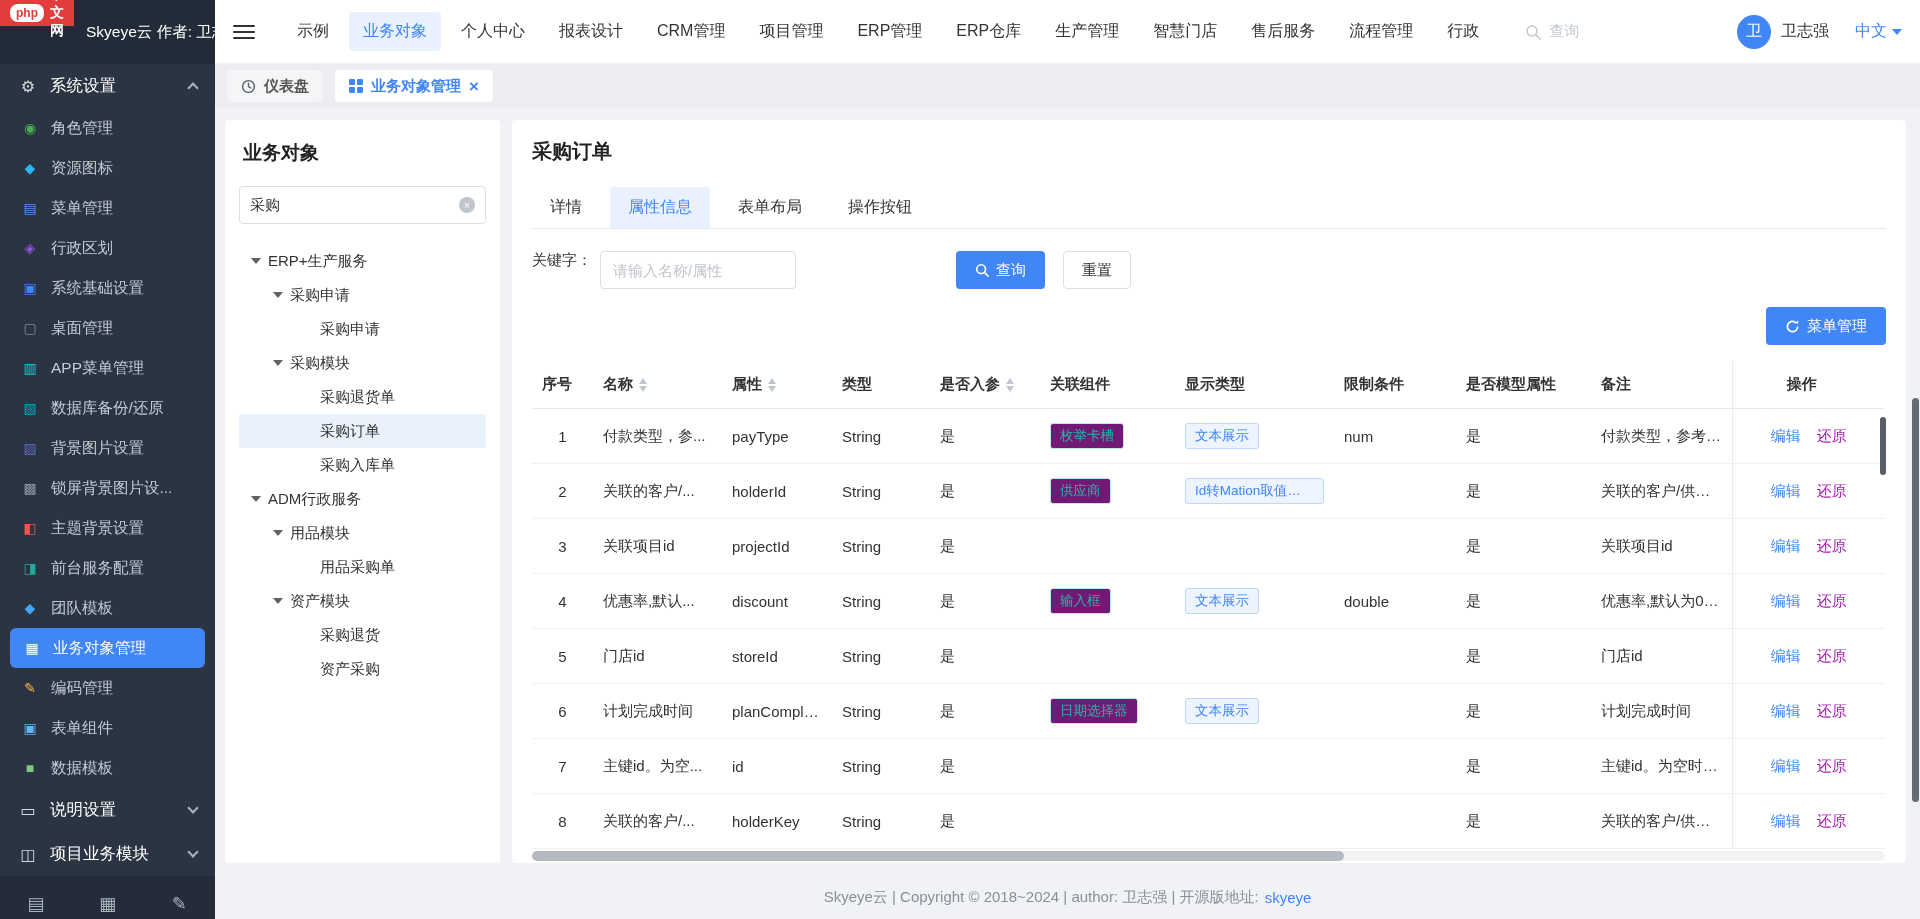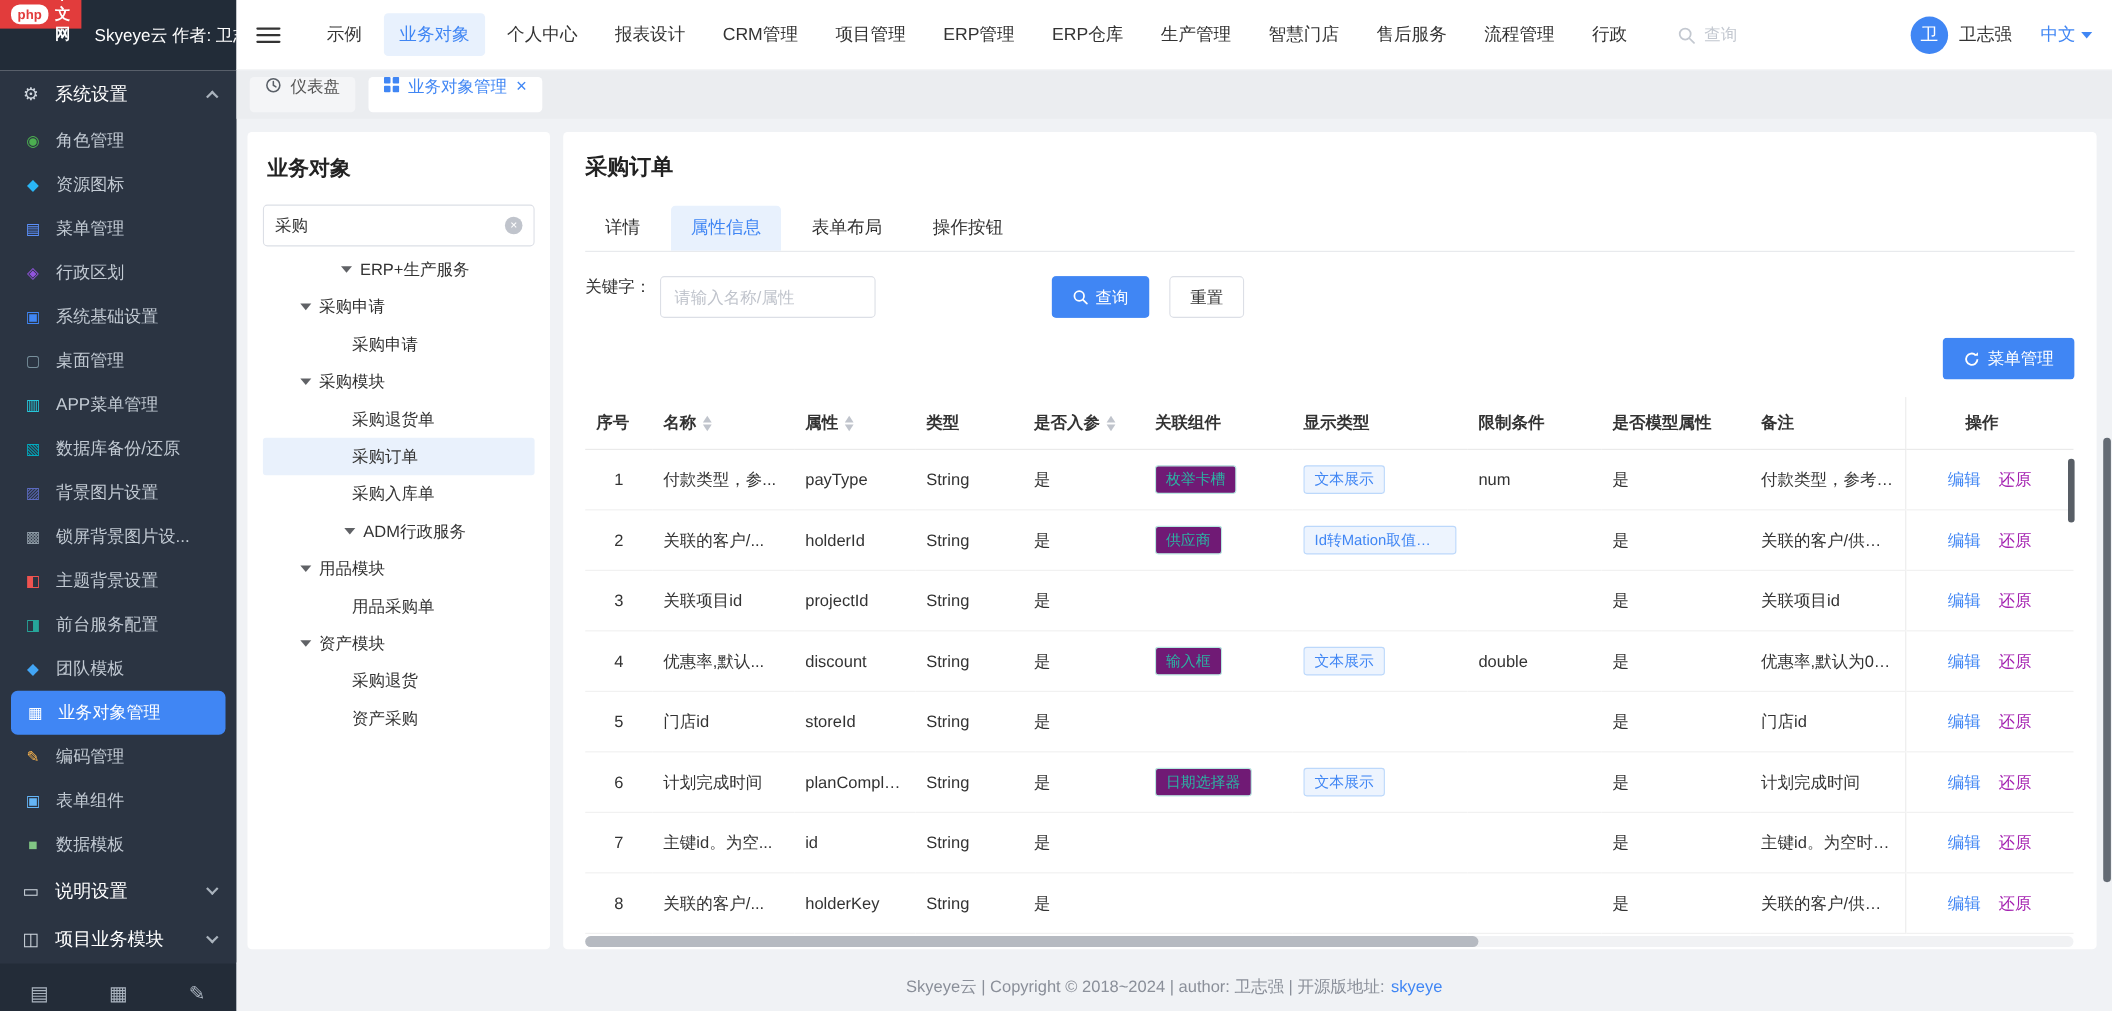--- a/index.html
+++ b/index.html
@@ -43,35 +43,35 @@
   .side-item.active .si-icon { color:#fff !important; }
   .side-sections { flex-shrink:0; }
   .side-dock { margin-top:auto; height:74px; background:#232c38; display:flex; align-items:center; flex-shrink:0; }
   .dock-item { flex:1; display:flex; flex-direction:column; align-items:center; justify-content:center; gap:4px; color:#aab4bf; cursor:pointer; }
   .dock-icon { font-size:18px; }
   .dock-label { font-size:11.5px; }
 
   
   .content-col { flex:1; display:flex; flex-direction:column; min-width:0; position:relative; }
   .tabbar { height:44px; background:#ebedf0; display:flex; align-items:center; padding:0 12px; gap:12px; flex-shrink:0; }
-  .tab { height:32px; background:#f4f5f7; border-radius:4px; display:flex; gap:8px; padding:0 14px; font-size:15px; color:#555; cursor:pointer; }
+  .tab { height:32px; background:#f4f5f7; border-radius:4px; display:flex; align-items:center; gap:8px; padding:0 14px; font-size:15px; color:#555; cursor:pointer;font-weight:bold; }
   .tab.active { background:#fff; color:#4086f4; }
   .tab .close { color:#4086f4; font-size:17px; line-height:1; cursor:pointer; }
 
   .workspace { flex:1; display:flex; padding:12px 14px 12px 10px; gap:12px; min-height:0; }
 
   
   .tree-panel { width:275px; background:#fff; border-radius:4px; padding:20px 14px; flex-shrink:0; overflow:hidden; }
   .tree-title { font-size:19px; font-weight:bold; color:#222; margin-bottom:20px; padding-left:4px; }
-  .tree-search { height:38px; border:1px solid #dcdfe6; border-radius:4px; display:flex; align-items:center; padding:0 10px; margin-bottom:4px; background:#fff; }
+  .tree-search { height:38px; border:1px solid #dcdfe6; border-radius:4px; display:flex; align-items:center; padding:0 10px; margin-bottom:20px; background:#fff; }
   .tree-search input { border:none; outline:none; flex:1; font-size:15px; color:#333; min-width:0; font-family:inherit; }
   .clear-btn { width:16px; height:16px; border-radius:50%; background:#c0c4cc; color:#fff; font-size:11px; display:flex; align-items:center; justify-content:center; cursor:pointer; flex-shrink:0; }
   .tree { font-size:15px; color:#333; }
   .tree-node { height:34px; display:flex; align-items:center; gap:7px; cursor:pointer; border-radius:3px; white-space:nowrap; }
-  .tree-node.lvl0 { padding-left:12px;justify-content:center; }
+  .tree-node.lvl0 { padding-left:12px; }
   .tree-node.lvl1 { padding-left:34px; }
   .tree-node.lvl2 { padding-left:64px; }
   .tree-node .caret { visibility:hidden; width:0; height:0; border-left:5px solid transparent; border-right:5px solid transparent; border-top:6px solid #606266; flex-shrink:0; }
   .tree-node.has-caret .caret { visibility:visible; }
   .tree-node.selected { background:#e9f1fc; }
 
   
   .main-panel { flex:1; background:#fff; border-radius:4px; padding:18px 20px; display:flex; flex-direction:column; min-width:0; position:relative; overflow:hidden; }
   .page-title { font-size:20px; font-weight:bold; color:#222; margin-bottom:22px; }
   .detail-tabs { display:flex; gap:10px; border-bottom:1px solid #e6e8eb; }

